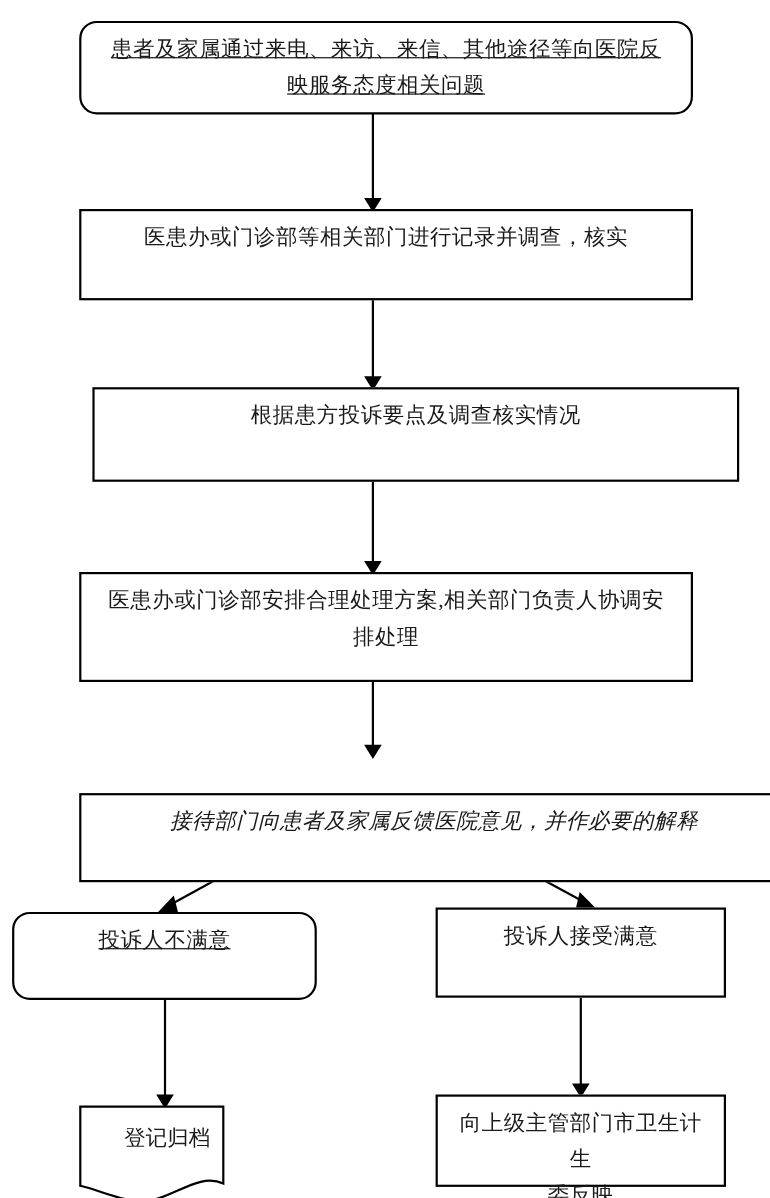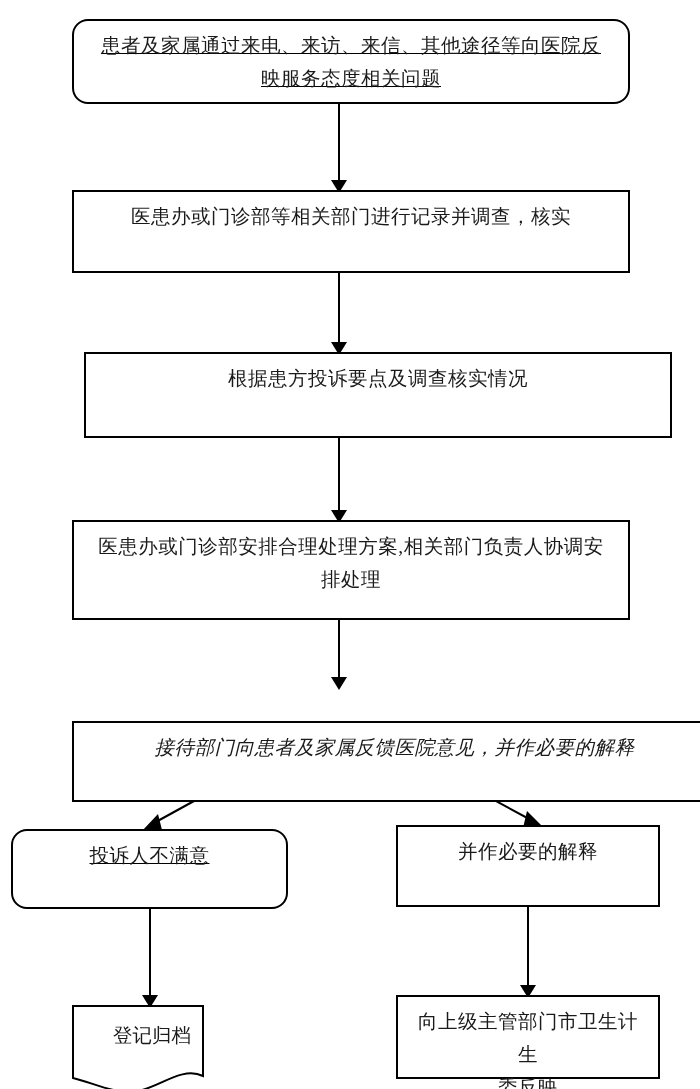--- a/index.html
+++ b/index.html
@@ -158,21 +158,21 @@
 
   <div class="node top-text" style="left:72px; top:721px; width:645px; height:81px;font-style:italic;">
     <span class="label">接待部门向患者及家属反馈医院意见，并作必要的解释</span>
   </div>
 
   <div class="node rounded top-text" style="left:11px; top:829px; width:277px; height:80px;">
     <span class="label">投诉人不满意</span>
   </div>
 
   <div class="node top-text" style="left:396px; top:825px; width:264px; height:82px;">
-    <span class="label">并作必要的解释</span>
+    <span class="label">投诉人接受满意</span>
   </div>
 
   <div class="docnode" style="left:72px; top:1005px; width:160px; height:84px;">
     <svg width="132" height="88" viewBox="0 0 132 88">
       <path d="M1,1 L131,1 L131,71 C110,61 88,82 66,86 C44,90 22,78 1,73 Z" fill="#ffffff" stroke="#000000" stroke-width="2"></path>
     </svg>
     <span class="doclabel">登记归档</span>
   </div>
 
   <div class="node top-text" style="left:396px; top:995px; width:264px; height:84px;">

